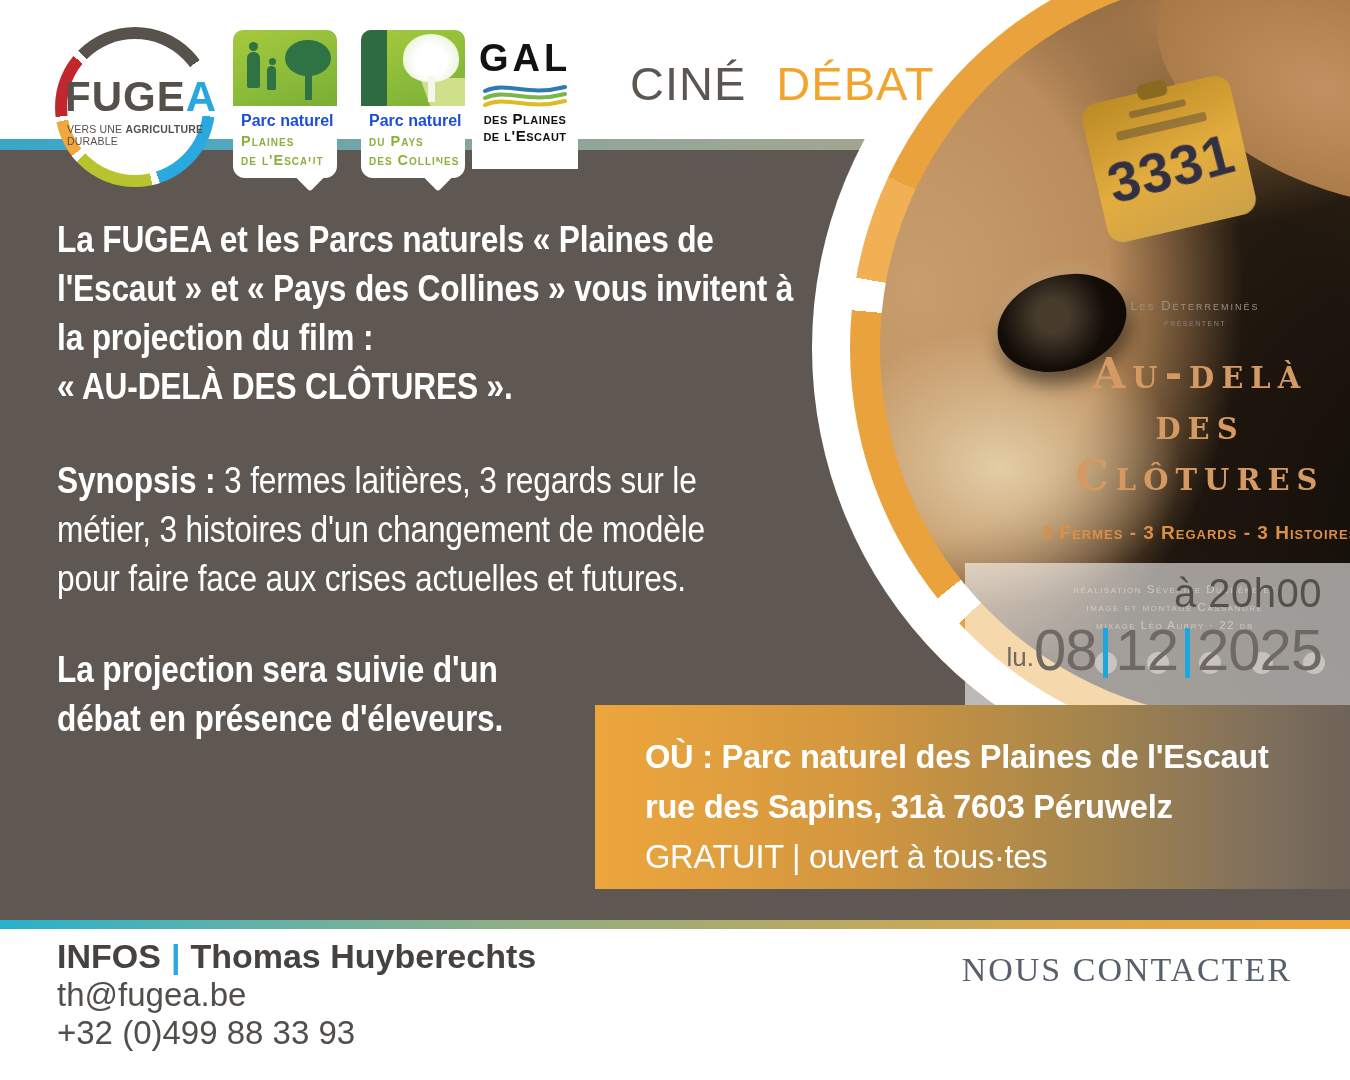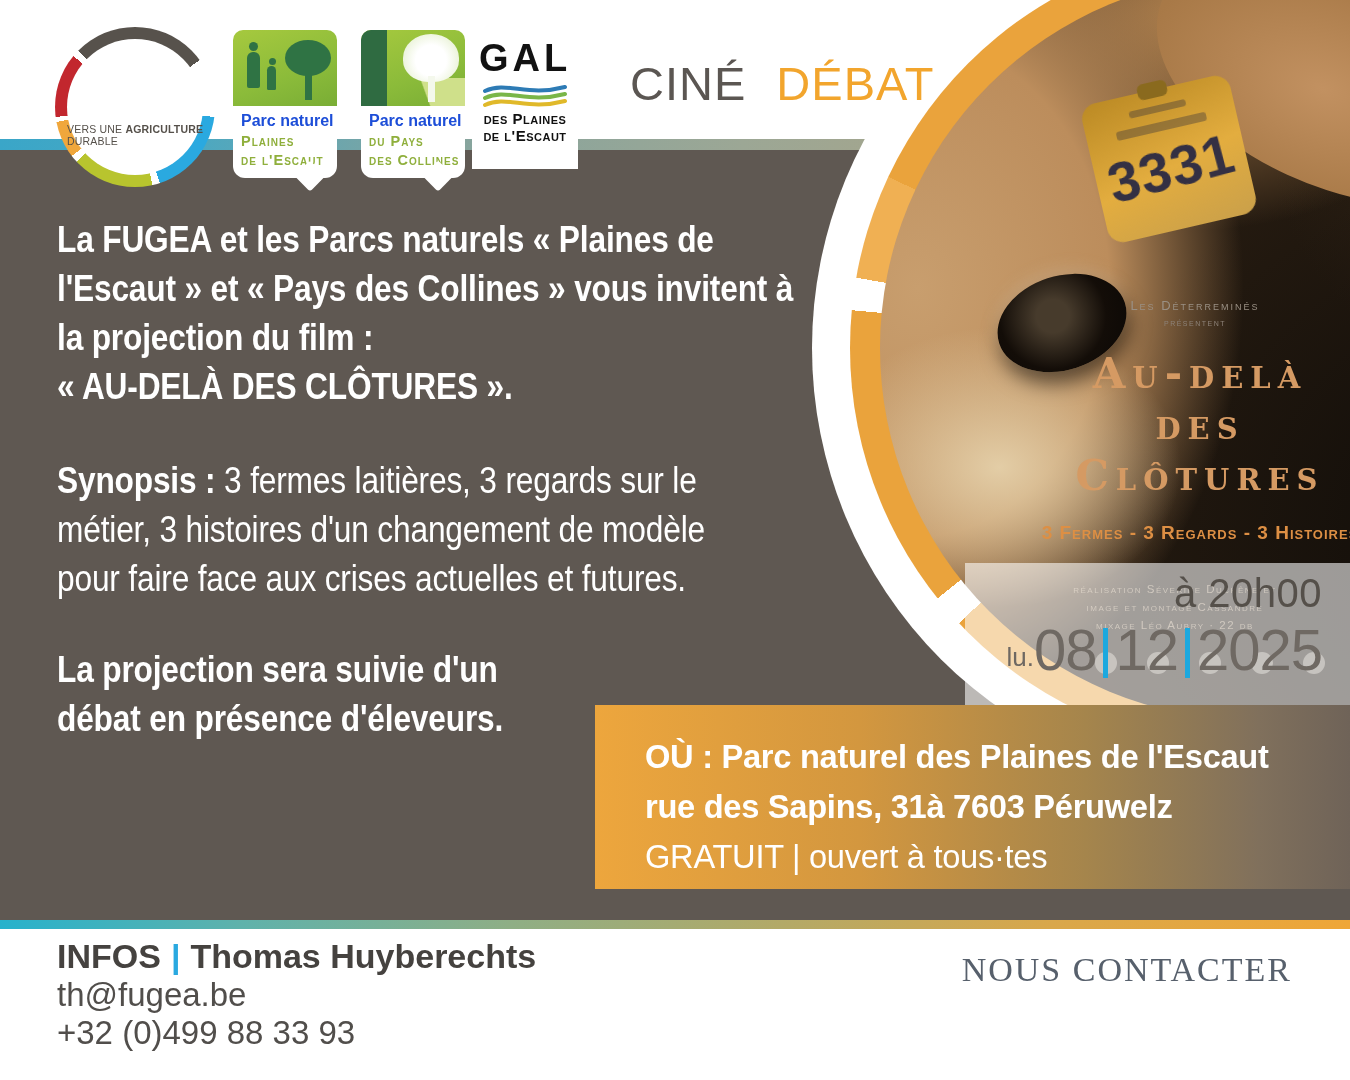--- a/index.html
+++ b/index.html
@@ -228,20 +228,23 @@
       <div class="f-l2">th@fugea.be</div>
       <div class="f-l3">+32 (0)499 88 33 93</div>
     </div>
     <div class="f-right">
       <div class="f-cta">NOUS CONTACTER</div>
     </div>
   </div>
 
   <div class="abs fugea">
     <div class="fugea-ring"></div>
+    <div class="fugea-word">
+      <span>FUGE</span><span class="acc">A</span>
+    </div>
     <div class="fugea-tag">
       <span>VERS UNE </span><b>AGRICULTURE</b><span> DURABLE</span>
     </div>
   </div>
 
   <div class="abs bubble bubble1">
     <div class="bub-art">
       <div class="tree-crown"></div>
       <div class="tree-trunk"></div>
       <div class="fig-head" style="left:16px;top:12px;width:9px;height:9px;"></div>

